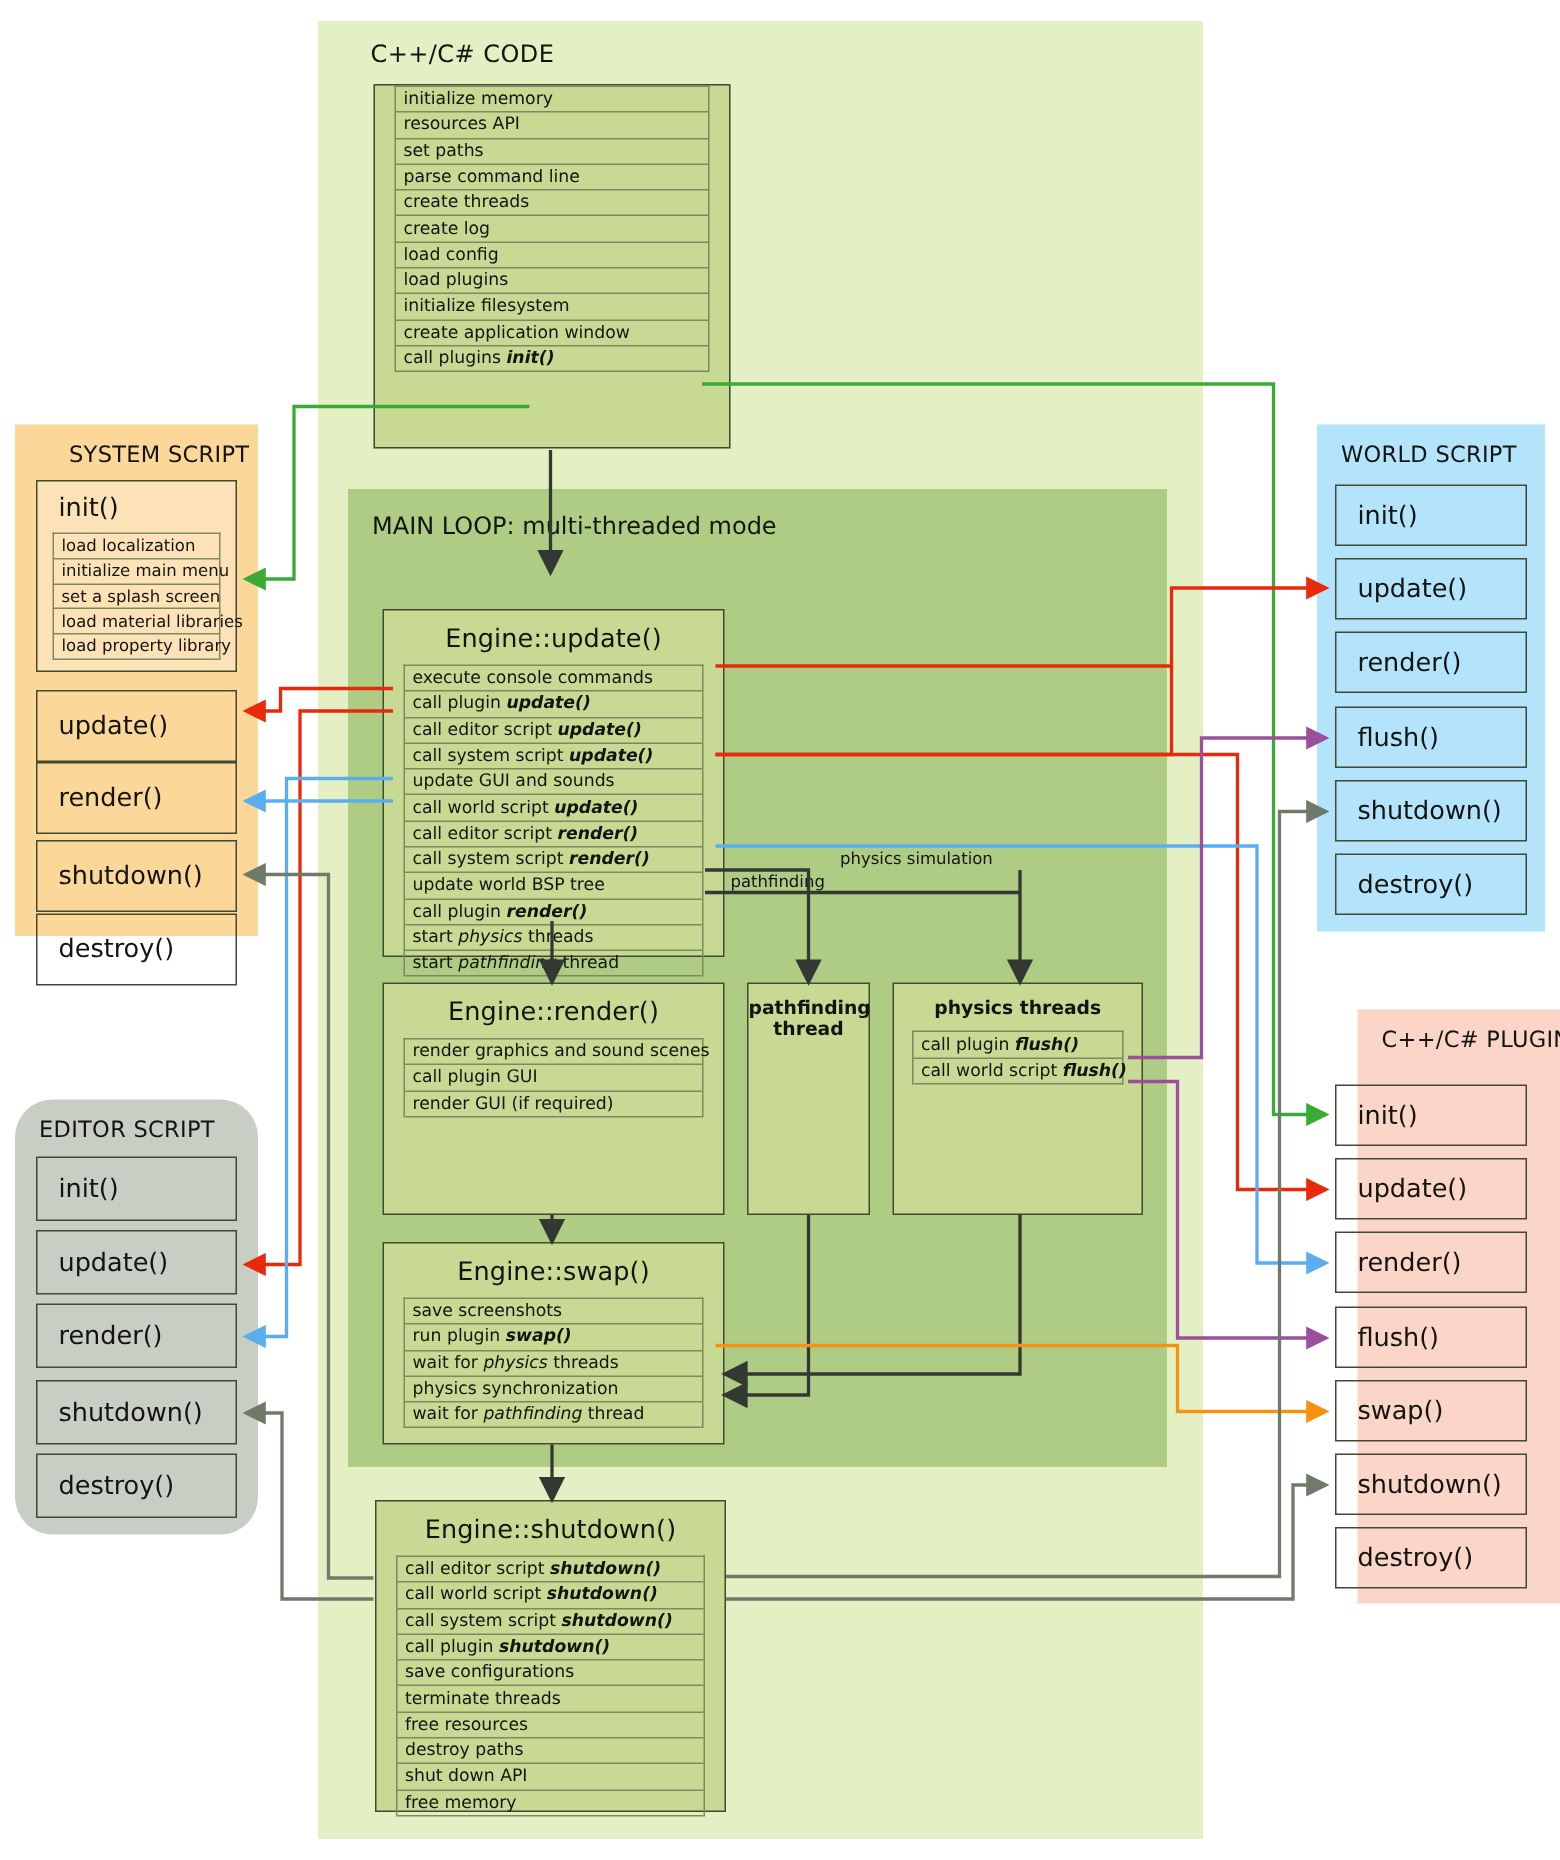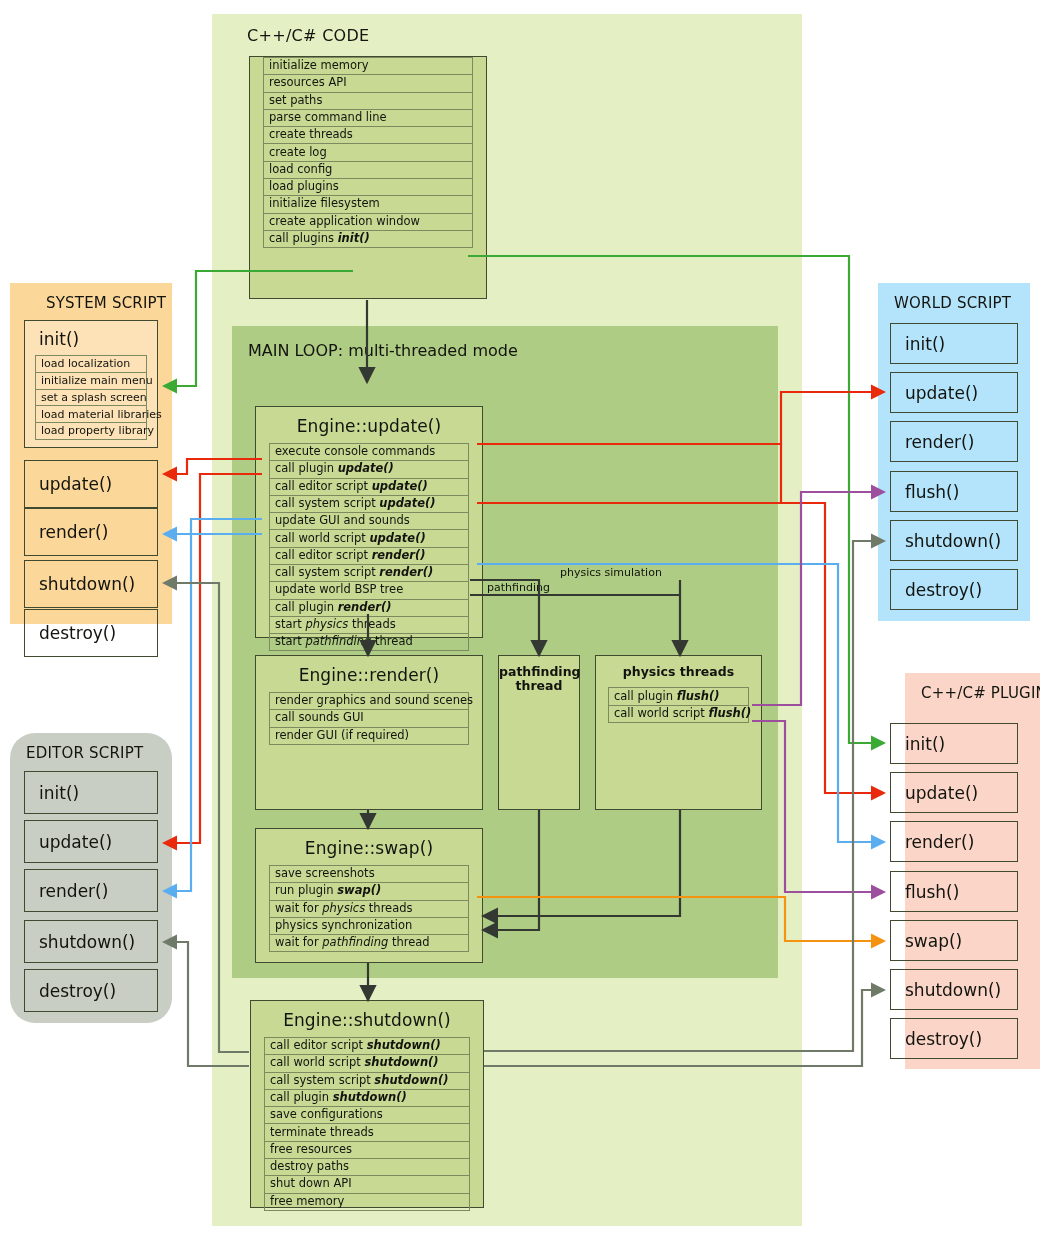--- a/index.html
+++ b/index.html
@@ -85,21 +85,21 @@
         <div class="row">call plugin <b>render()</b></div>
         <div class="row">start <i>physics</i> threads</div>
         <div class="row">start <i>pathfinding</i> thread</div>
       </div>
   </div>
 
   <div class="ebox" style="left:255px;top:655px;width:228px;height:155px;">
     <div class="ebox-title">Engine::render()</div>
     <div class="rows">
         <div class="row">render graphics and sound scenes</div>
-        <div class="row">call sounds GUI</div>
+        <div class="row">call plugin GUI</div>
         <div class="row">render GUI (if required)</div>
       </div>
   </div>
 
   <div class="ebox" style="left:255px;top:828px;width:228px;height:135px;">
     <div class="ebox-title">Engine::swap()</div>
     <div class="rows">
         <div class="row">save screenshots</div>
         <div class="row">run plugin <b>swap()</b></div>
         <div class="row">wait for <i>physics</i> threads</div>

